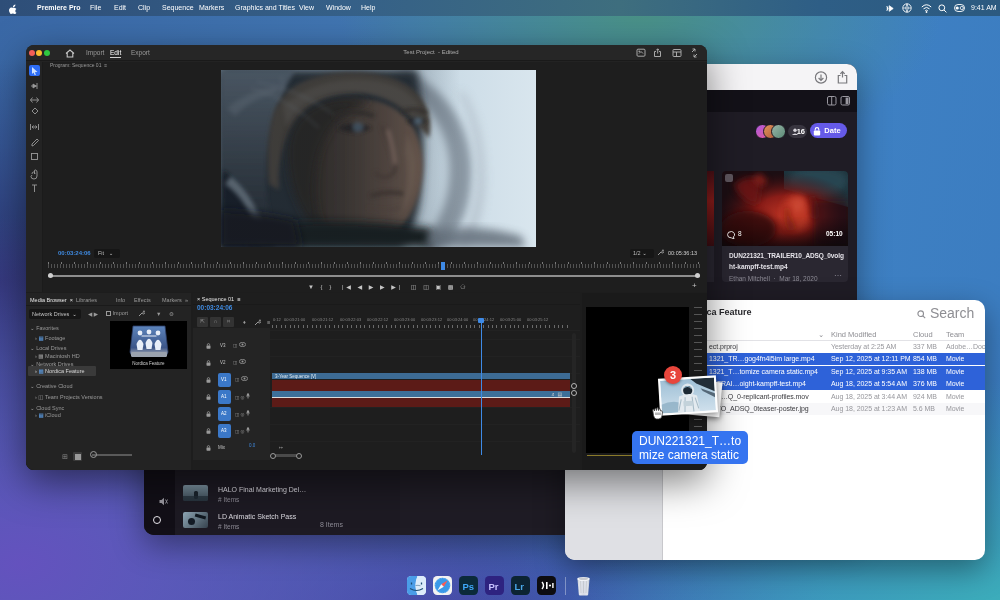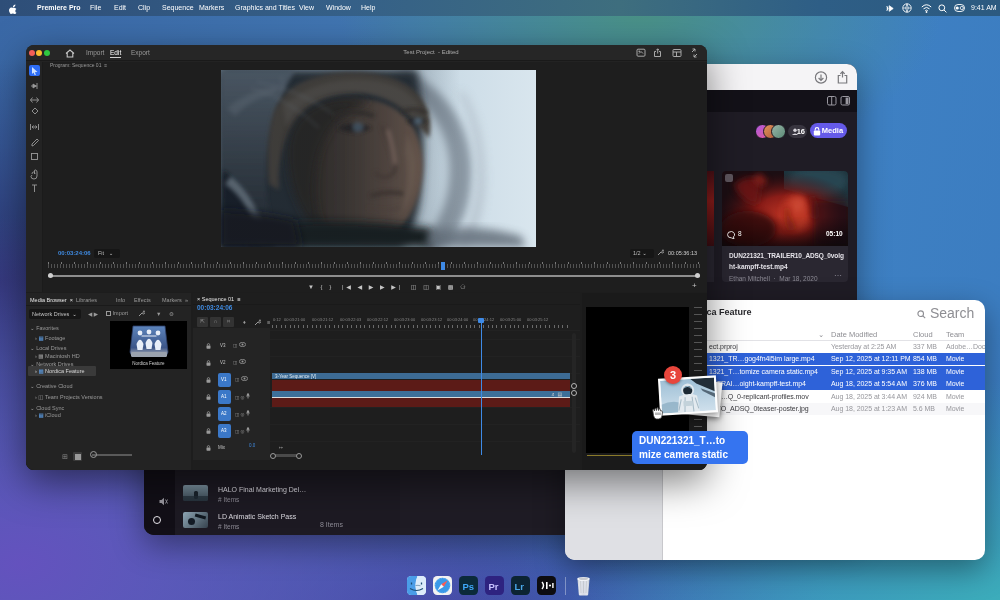--- a/index.html
+++ b/index.html
@@ -47,21 +47,21 @@
   <div class="abs" style="left:31px; top:48px; width:225px; height:423px; background:#1d1a23;"></div>
 
   <div class="abs" style="left:611px; top:60px; width:15px; height:15px; border-radius:50%; background:linear-gradient(135deg,#b05ae0,#e05a9a); border:1.5px solid #201d26;"></div>
   <div class="abs" style="left:619px; top:60px; width:15px; height:15px; border-radius:50%; background:linear-gradient(135deg,#e0935a,#b05a3c); border:1.5px solid #201d26;"></div>
   <div class="abs" style="left:627px; top:60px; width:15px; height:15px; border-radius:50%; background:linear-gradient(135deg,#9ab5a8,#5a8a76); border:1.5px solid #201d26;"></div>
   <div class="abs" style="left:644px; top:61px; width:19px; height:13px; border-radius:7px; background:#38353f; color:#fff; font-size:7.5px; font-weight:bold; text-align:right; padding:2px 2px 0 0;">16</div>
   <svg class="abs" style="left:647px; top:64px;" width="8" height="8" viewBox="0 0 8 8">
         <circle cx="4" cy="2.3" r="1.7" fill="#d8d6dc"></circle>
         <path d="M0.8 7 Q4 3.8 7.2 7 Z" fill="#d8d6dc"></path>
       </svg>
-  <div class="abs" style="left:666px; top:59px; width:37px; height:15px; border-radius:8px; background:#655ae8; color:#fff; font-size:7.5px; font-weight:bold; line-height:15px; text-align:center; padding-left:8px;">Media</div>
+  <div class="abs" style="left:666px; top:59px; width:37px; height:15px; border-radius:8px; background:#655ae8; color:#fff; font-size:7.5px; font-weight:bold; line-height:15px; text-align:center; padding-left:8px;">Date</div>
   <svg class="abs" style="left:669px; top:63px;" width="8" height="9" viewBox="0 0 8 9">
         <rect x="0.8" y="3.4" width="6.4" height="5" rx="1" fill="#fff"></rect>
         <path d="M2.2 3.4 V2.4 a1.8 1.8 0 0 1 3.6 0 V3.4" stroke="#fff" stroke-width="1.1" fill="none"></path>
       </svg>
 
   <div class="abs" style="left:560px; top:107px; width:10px; height:75px; background:linear-gradient(180deg,#4a1016,#8a1c1a 40%,#3a0d12);"></div>
   <div class="abs" style="left:560px; top:182px; width:10px; height:36px; background:#2a2731;"></div>
 
   <div class="abs" style="left:578px; top:107px; width:126px; height:111px; border-radius:4px; background:#2a2731; overflow:hidden;">
     <svg width="126" height="75" viewBox="0 0 126 75">
@@ -129,21 +129,21 @@
   <div class="abs" style="left:118px; top:7px; color:#28282c; font-size:9px; font-weight:bold;">Nordica Feature</div>
   <div class="abs" style="left:352px; top:5px; width:62px; height:14px; color:#8e8e93; font-size:14px;">
     <svg width="9" height="9" viewBox="0 0 9 9" style="vertical-align:-1px;">
           <circle cx="3.7" cy="3.7" r="2.8" fill="none" stroke="#8e8e93" stroke-width="1.1"></circle>
           <line x1="5.9" y1="5.9" x2="8.2" y2="8.2" stroke="#8e8e93" stroke-width="1.1"></line>
         </svg>
     Search
   </div>
 
   <div class="abs" style="left:253px; top:30px; color:#8e8e93; font-size:7.5px;">⌄</div>
-  <div class="abs" style="left:266px; top:30px; color:#8e8e93; font-size:7.5px;">Date Modified</div>
+  <div class="abs" style="left:266px; top:30px; color:#8e8e93; font-size:7.5px;">Kind Modified</div>
   <div class="abs" style="left:348px; top:30px; color:#8e8e93; font-size:7.5px;">Cloud</div>
   <div class="abs" style="left:381px; top:30px; color:#8e8e93; font-size:7.5px;">Team</div>
   <div class="abs" style="left:98px; top:40px; width:322px; height:1px; background:#e2e2e6;"></div>
 
   <div class="abs" id="frows" style="left:98px; top:41px; width:322px; height:76px; font-size:7px; letter-spacing:-0.05px; white-space:nowrap; overflow:hidden; color:#2b2b2e;">
     <div class="abs frow" style="top:0px; width:322px; height:12px;">
       <span class="abs" style="left:46px; top:2px; color:#3a3a3e;">ect.prproj</span>
       <span class="abs" style="left:168px; top:2px; color:#97979c;">Yesterday at 2:25 AM</span>
       <span class="abs" style="left:250px; top:2px; color:#97979c;">337 MB</span>
       <span class="abs" style="left:283px; top:2px; color:#97979c;">Adobe…Docu</span>
@@ -549,21 +549,21 @@
     </svg>
   </div>
 
   <div class="abs" style="left:39px; top:11px; width:18px; height:18px; border-radius:50%; background:#e8463c; color:#fff; font-size:11px; font-weight:bold; text-align:center; line-height:18px; box-shadow:0 1px 3px rgba(0,0,0,0.4);">3</div>
 
   <svg class="abs" style="left:24px; top:49px;" width="18" height="18" viewBox="0 0 18 18">
     <path d="M4 8 Q3 5 5 5 L5.5 7 Q5.5 4 7 4 L7.5 6.5 Q7.5 3.5 9 3.5 L9.5 6.5 Q9.8 4 11 4.5 L11.5 7 Q13 6 13.5 8 L13 12 Q12.5 15 9.5 15 L7 15 Q5 14 4.5 11.5 Z" fill="#fff" stroke="#333" stroke-width="0.8"></path>
     <path d="M7 8.5 v2.5 M9 8.5 v2.5 M11 8.5 v2.5" stroke="#333" stroke-width="0.7"></path>
   </svg>
 
-  <div class="abs" style="left:7px; top:76px; width:116px; height:33px; border-radius:5px; background:#3574f0; color:#fff; font-size:10px; font-weight:bold; padding:3px 0 0 7px; line-height:14px;">DUN221321_T…to<br>mize camera static</div>
+  <div class="abs" style="left:7px; top:76px; width:116px; height:33px; border-radius:5px; background:#3574f0; color:#fff; font-size:12px; font-weight:normal; padding:3px 0 0 7px; line-height:14px;">DUN221321_T…to<br>mize camera static</div>
 </div>
 
 <div class="abs" id="menubar" style="left:0; top:0; width:1000px; height:16px; background:linear-gradient(90deg,#2e4e78 0%,#356088 35%,#3e6e7e 62%,#2e5e86 82%,#2c5a80 100%); color:#fff; font-size:7.5px; z-index:50;">
   <svg class="abs" style="left:9px; top:3.5px;" width="9" height="10" viewBox="0 0 9 10">
         <path d="M6.4 0.4 Q6.5 1.6 5.7 2.4 Q4.9 3.2 4 3.1 Q3.9 2 4.7 1.2 Q5.5 0.4 6.4 0.4 M4.4 3.6 Q5.2 3.6 6 3.9 Q7 4.3 7.4 5 Q6.3 5.7 6.3 6.9 Q6.3 8.2 7.5 8.8 Q6.9 9.9 6.2 10 Q5.6 10 4.9 9.7 Q4.3 9.4 3.8 9.4 Q3.2 9.4 2.7 9.7 Q2 10 1.6 9.9 Q0.6 9 0.2 7.5 Q-0.3 5.8 0.5 4.7 Q1.2 3.6 2.5 3.6 Q3.1 3.6 3.7 3.8 Q4.1 3.9 4.4 3.6" fill="#fff"></path>
       </svg>
   <span class="abs" style="left:37px; top:4px; font-weight:bold; font-size:7px;">Premiere Pro</span>
   <span class="abs" style="left:90px; top:4px; font-size:7px;">File</span>
   <span class="abs" style="left:114px; top:4px; font-size:7px;">Edit</span>
   <span class="abs" style="left:138px; top:4px; font-size:7px;">Clip</span>

